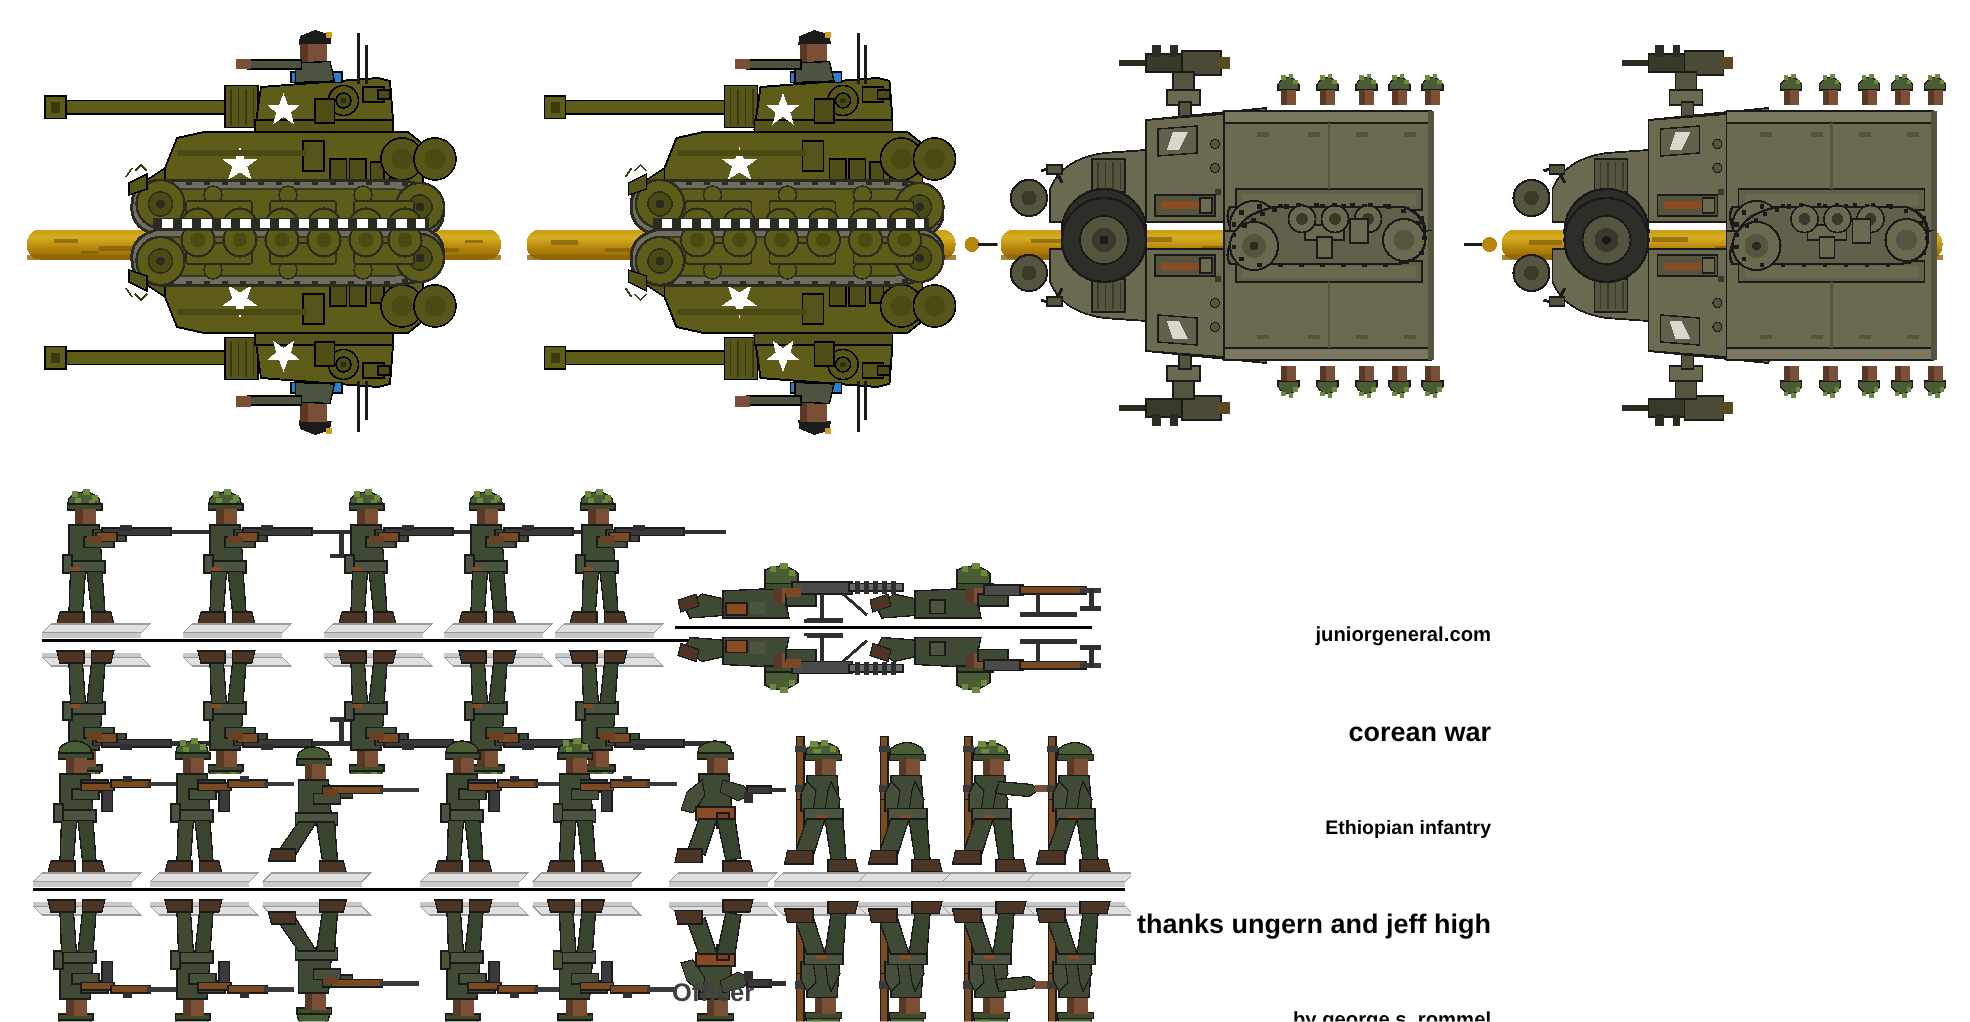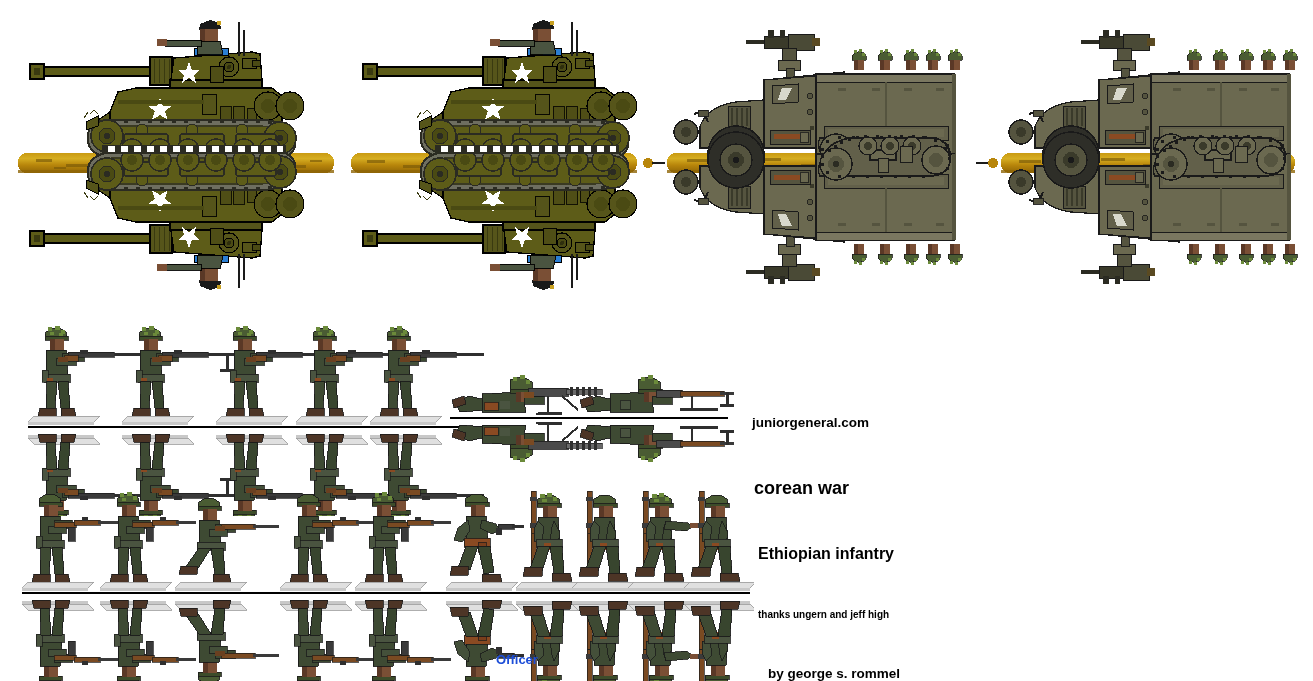--- a/index.html
+++ b/index.html
@@ -10,30 +10,30 @@
   .stage{position:absolute;left:0;top:0;width:1313px;height:681px;}
   .unit{position:absolute;}
   .credits{
     position:absolute;
     font-family:"Liberation Sans",sans-serif;
     font-weight:bold;
     color:#000;
     white-space:pre;
     line-height:1.35;
   }
-  .credits div{font-size:13px;}
+  .credits div{font-size:13px;text-align:right;}
   .credits .l0{font-size:13.5px;margin-left:0px;}
   .credits .l1{font-size:18px;margin-left:2px;}
-  .credits .l2{font-size:16px;margin-left:6px;}
-  .credits .l3{font-size:10px;margin-left:6px;}
+  .credits .l2{font-size:13px;margin-left:6px;}
+  .credits .l3{font-size:18px;margin-left:6px;}
   .credits .l4{font-size:13.5px;margin-left:16px;}
   .officer-label{
     position:absolute;
     font-family:"Liberation Sans",sans-serif;
-    font-weight:bold;font-size:13px;color:#1d4ed8;margin-left:48px;
+    font-weight:bold;font-size:17px;color:#404040;
   }
   svg{display:block;shape-rendering:crispEdges;}
 </style>
 </head>
 <body>
 
 <div class="stage">
 
   <div class="unit" style="left:14px;top:152px;">
     <svg width="324" height="22" viewBox="0 0 324 22">

